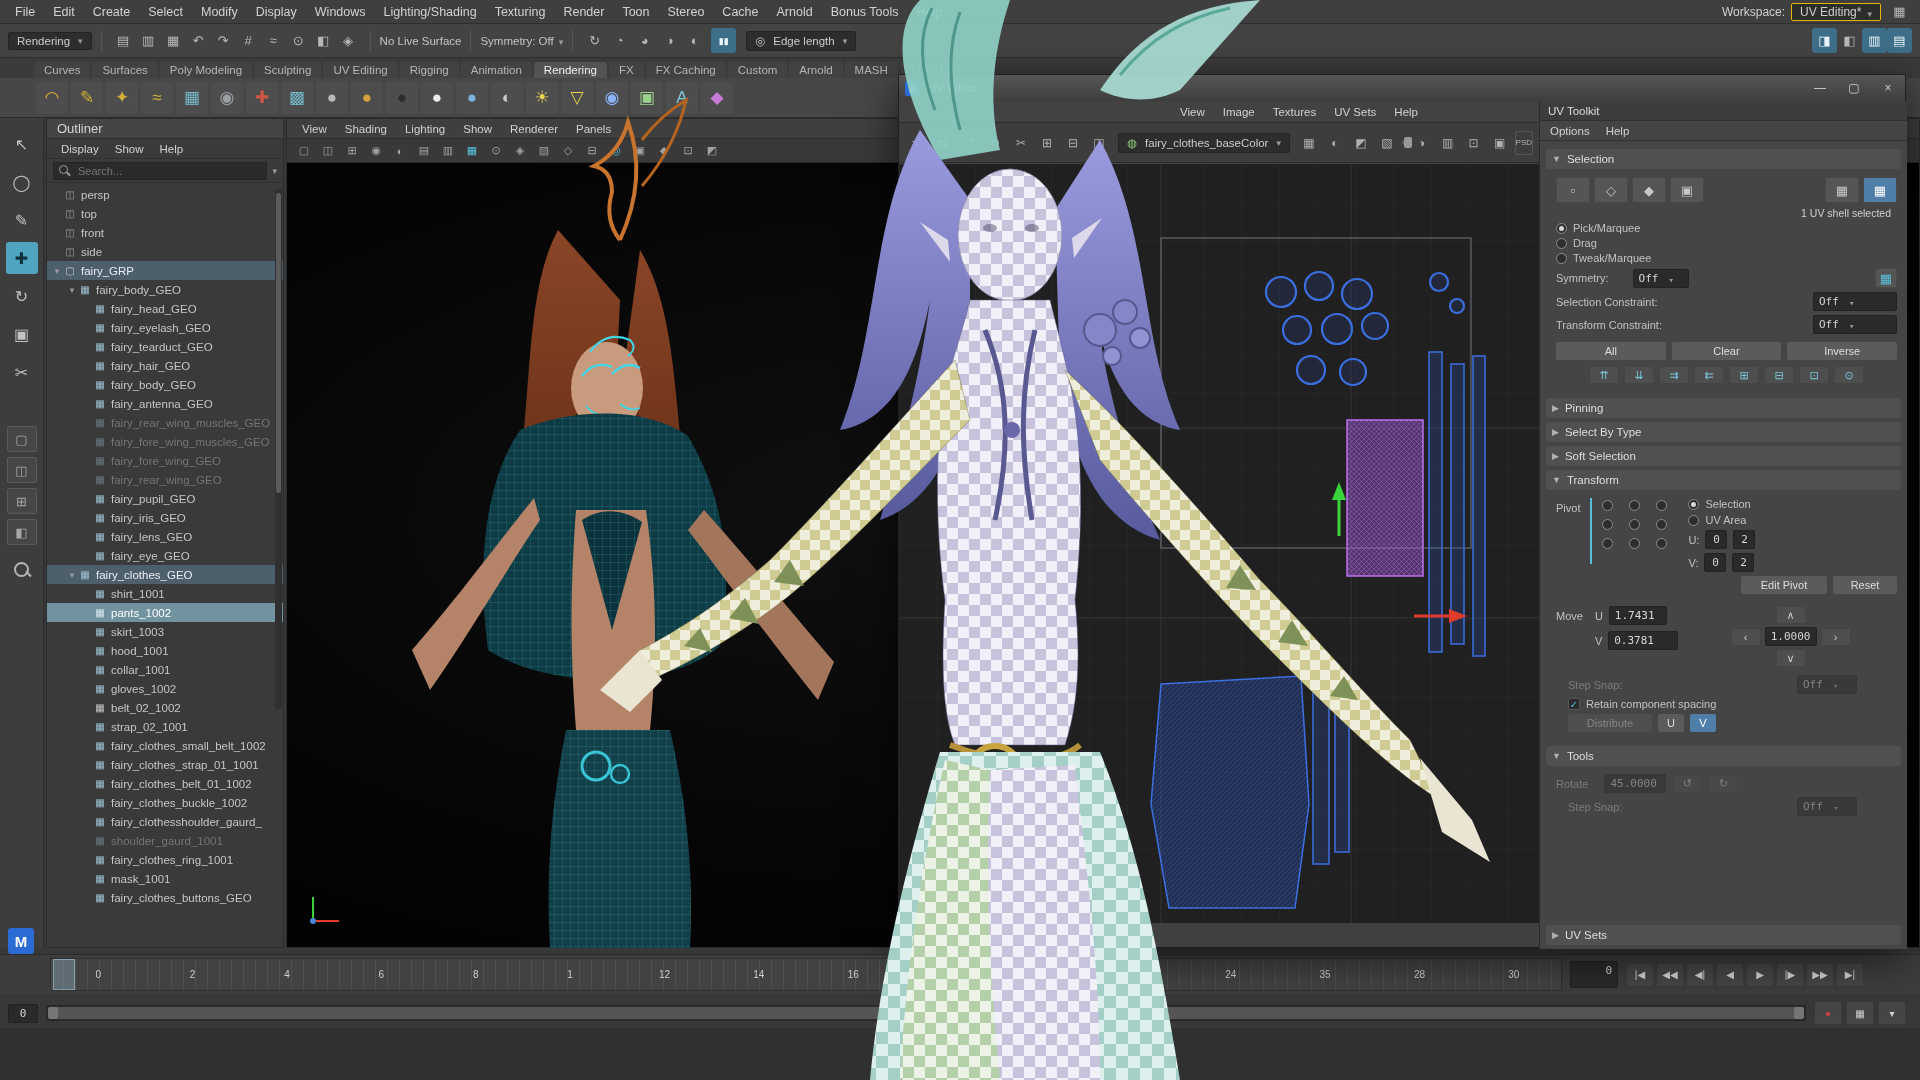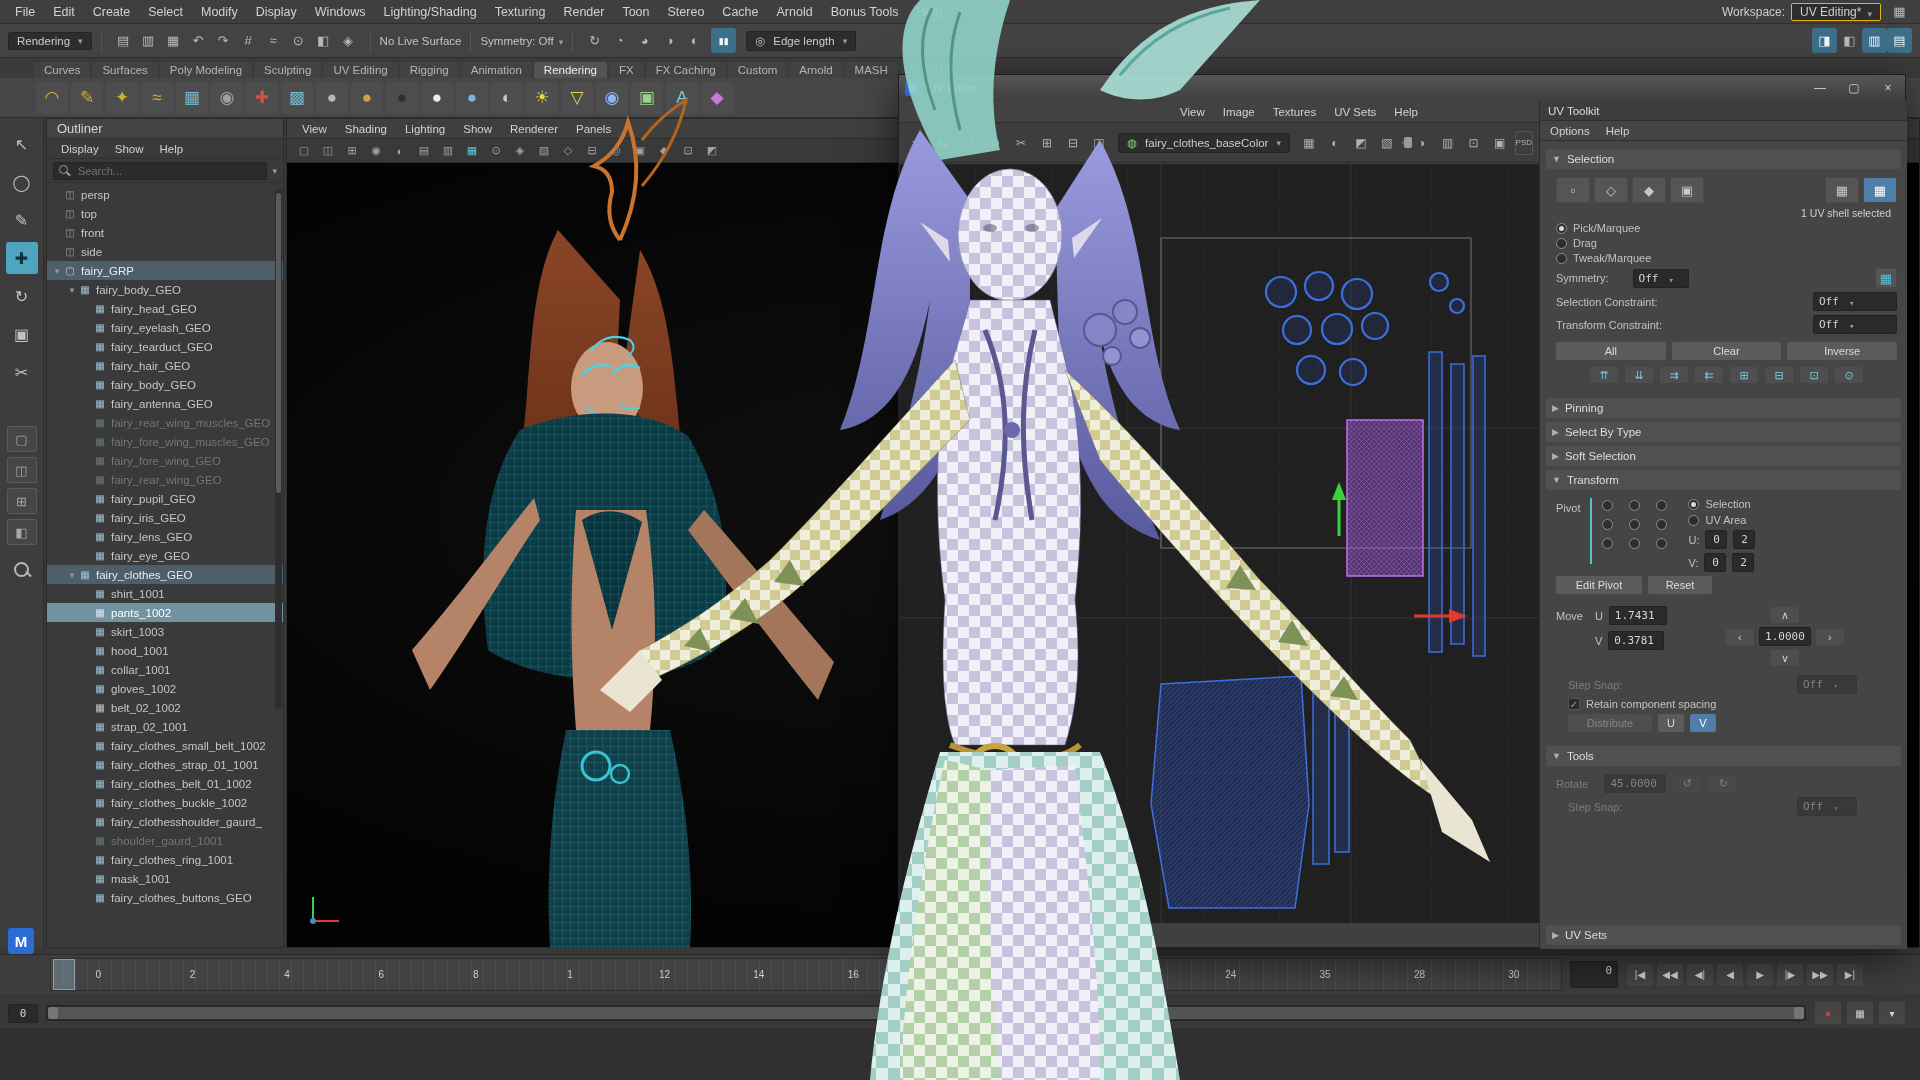--- a/index.html
+++ b/index.html
@@ -1085,35 +1085,35 @@
                 <span class="field" style="width:22px;text-align:center">0</span>
                 <span class="field" style="width:22px;text-align:center">2</span>
               </div>
               <div class="tkrow" style="margin:0">
                 <span>V:</span>
                 <span class="field" style="width:22px;text-align:center">0</span>
                 <span class="field" style="width:22px;text-align:center">2</span>
               </div>
             </div>
           </div>
-          <div class="tkrow" style="justify-content:flex-start;">
+          <div class="tkrow" style="justify-content:flex-end;">
             <span class="pushbtn" style="width:86px">Edit Pivot</span>
             <span class="pushbtn" style="width:64px">Reset</span>
           </div>
 
           <div class="tkrow" style="margin-top:12px;align-items:flex-start">
             <span style="margin-top:4px">Move</span>
             <div style="margin-left:6px">
               <div class="tkrow" style="margin:0 0 6px 0">
                 <span>U</span>
                 <span class="field" style="width:58px">1.7431</span>
               </div>
               <div class="tkrow" style="margin:0">
                 <span>V</span>
-                <span class="field" style="width:56px">0.3781</span>
+                <span class="field" style="width:70px">0.3781</span>
               </div>
             </div>
             <div style="flex:1;display:flex;flex-direction:column;align-items:center;gap:3px">
               <span class="navbtn">
                   <span>∧</span>
                 </span>
               <div class="row" style="gap:4px">
                 <span class="navbtn">
                     <span>‹</span>
                   </span>

